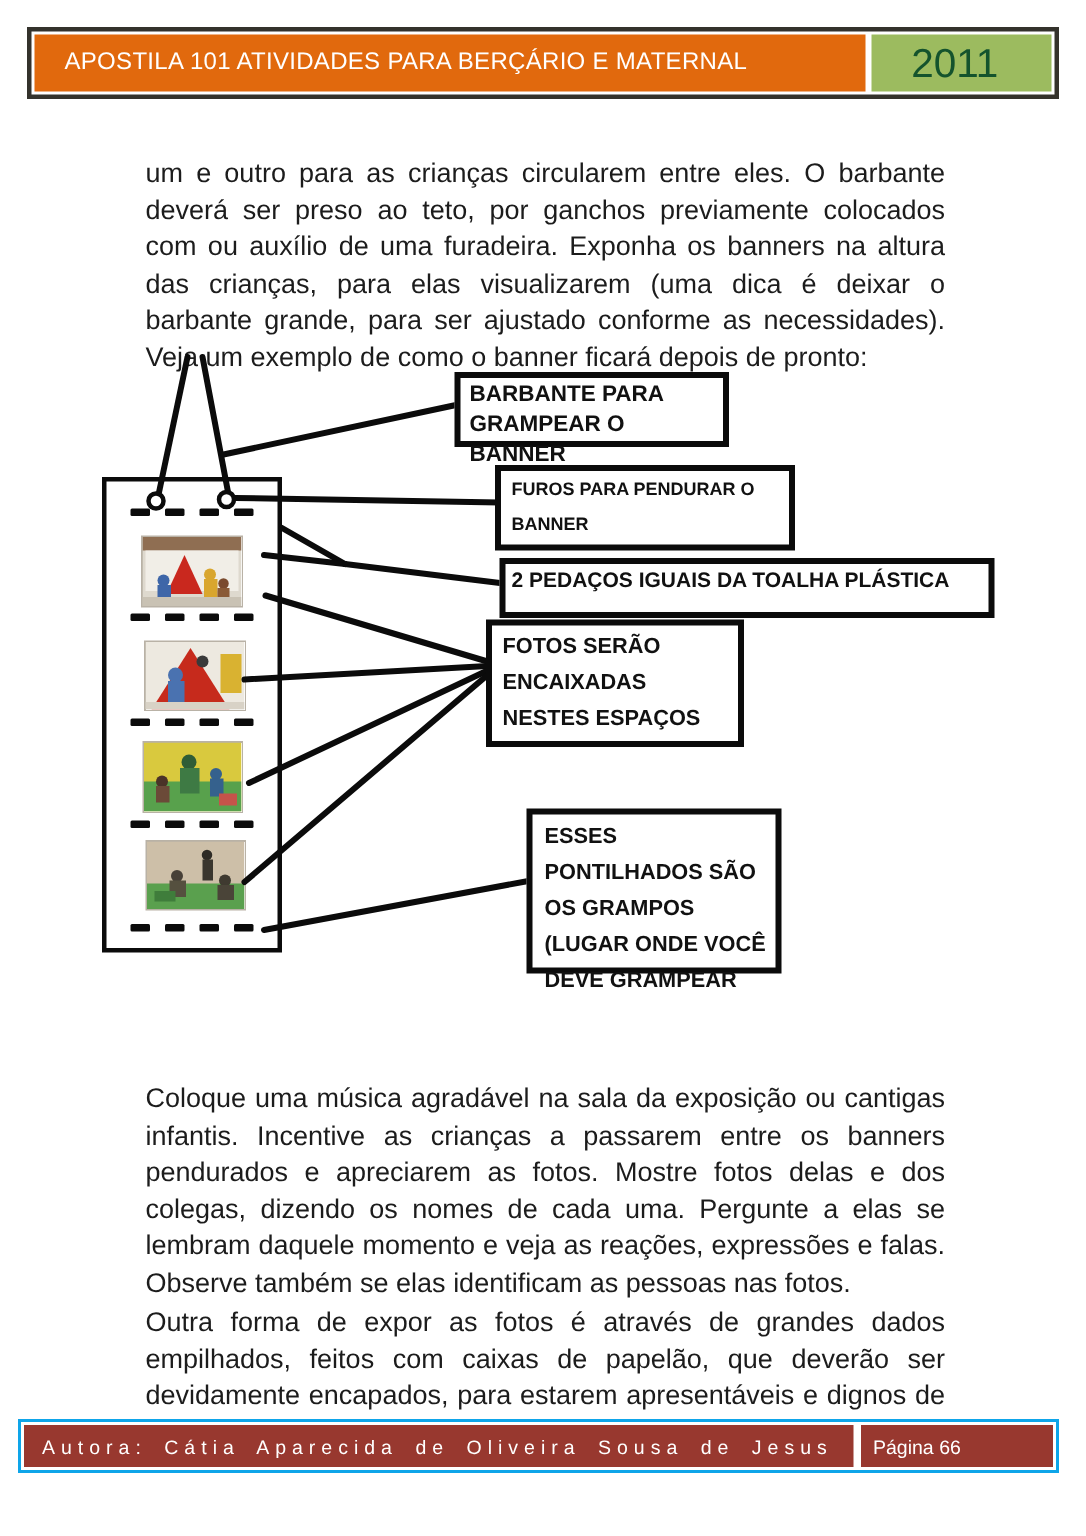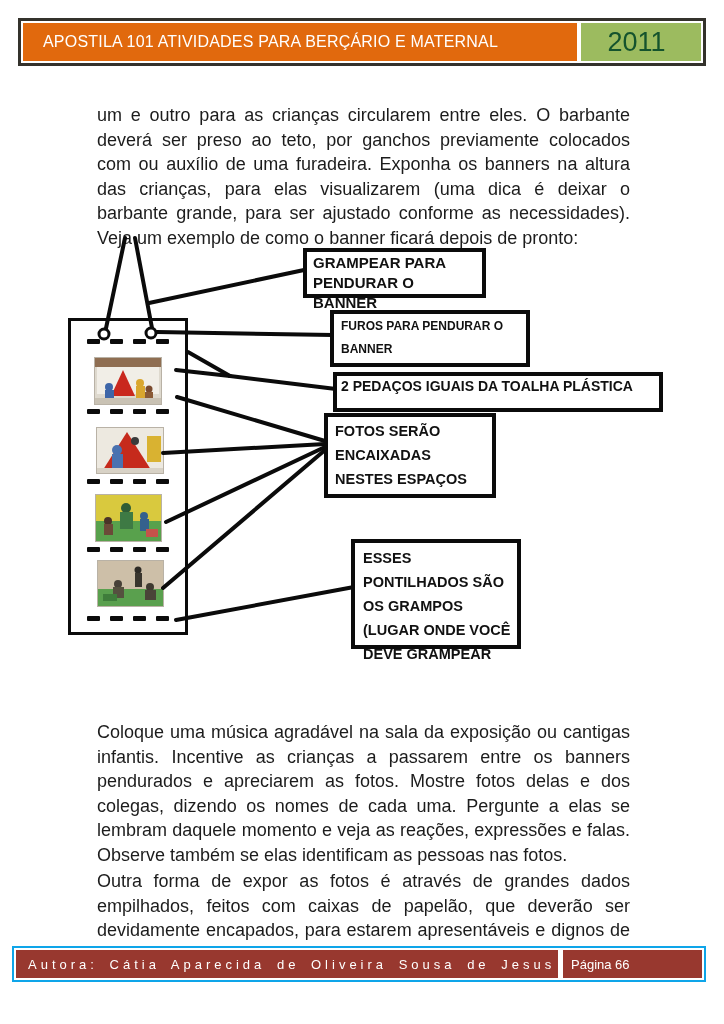--- a/index.html
+++ b/index.html
@@ -52,21 +52,21 @@
   .footer{
     position:absolute;left:12px;top:946px;width:694px;height:36px;
     border:2px solid #0ea5e9;background:#ffffff;box-sizing:border-box;
     padding:2px;display:flex;gap:5px;
   }
   .footer .author-cell{
     flex:1;background:#98382f;color:#ffffff;display:flex;align-items:center;
     padding-left:12px;font-size:13px;letter-spacing:4px;word-spacing:4px;white-space:nowrap;overflow:hidden;
   }
   .footer .page-cell{
-    width:139px;background:#98382f;color:#ffffff;display:flex;align-items:center;
+    width:128px;background:#98382f;color:#ffffff;display:flex;align-items:center;
     padding-left:8px;box-sizing:border-box;font-size:13px;
   }
 </style>
 </head>
 <body>
 
 <div class="page">
 
   <div class="header">
     <div class="title-cell">
@@ -176,21 +176,21 @@
       <line x1="166" y1="522" x2="325" y2="447"></line>
       <line x1="163" y1="588" x2="325" y2="450"></line>
       <line x1="354" y1="587" x2="176" y2="620"></line>
     </g>
     <g stroke="#0b0b0b" stroke-width="3" fill="#ffffff">
       <circle cx="104" cy="334" r="5"></circle>
       <circle cx="151" cy="333" r="5"></circle>
     </g>
   </svg>
 
-  <div class="dlabel dl-barbante">GRAMPEAR PARA PENDURAR O BANNER</div>
+  <div class="dlabel dl-barbante">BARBANTE PARA GRAMPEAR O BANNER</div>
   <div class="dlabel dl-furos">FUROS PARA PENDURAR O BANNER</div>
   <div class="dlabel dl-pedacos">2 PEDAÇOS IGUAIS DA TOALHA PLÁSTICA</div>
   <div class="dlabel dl-fotos">FOTOS SERÃO ENCAIXADAS NESTES ESPAÇOS</div>
   <div class="dlabel dl-grampos">ESSES PONTILHADOS SÃO OS GRAMPOS (LUGAR ONDE VOCÊ DEVE GRAMPEAR</div>
 
   <div class="footer">
     <div class="author-cell">
       <span>Autora: Cátia Aparecida de Oliveira Sousa de Jesus</span>
     </div>
     <div class="page-cell">

